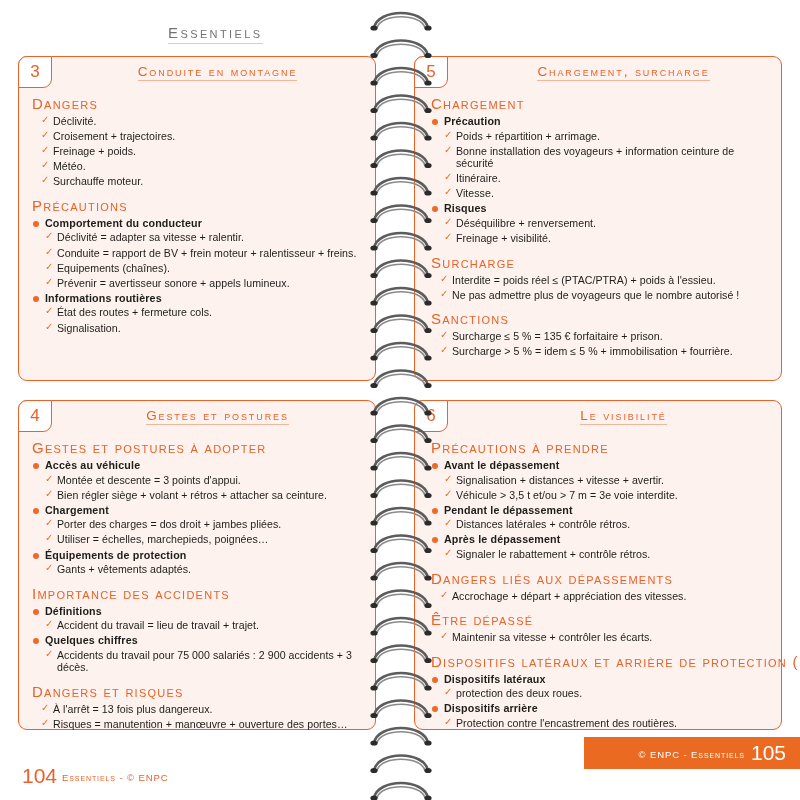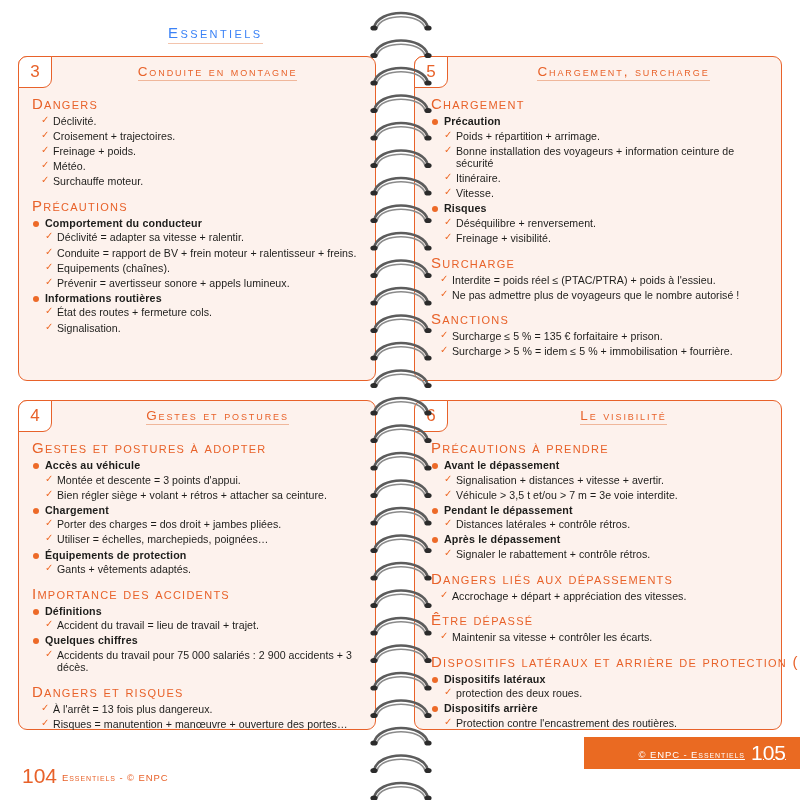--- a/index.html
+++ b/index.html
@@ -7,21 +7,21 @@
     width:800px; height:800px; background:#ffffff;
     font-family:"Liberation Sans", sans-serif;
     overflow:hidden; position:relative;
   }
   .page { position:absolute; top:0; height:800px; }
   .page-left  { left:0;   width:400px; }
   .page-right { left:400px; width:400px; }
 
   
   .running-head {
-    position:absolute; font-size:15px; color:#3b82f6;
+    position:absolute; font-size:15px; color:#737373;
     font-variant:small-caps; letter-spacing:2.4px;
     border-bottom:1px solid #f3c4ad; padding-bottom:2px;
     white-space:nowrap; font-weight:400;
   }
   .rh-left  { left:168px; top:24px; }
 
   
   .panel {
     position:absolute;
     background:#fdf2ed;
@@ -97,21 +97,21 @@
     font-size:9.5px; font-variant:small-caps;
     letter-spacing:.9px; margin-left:5px;
   }
   .footer-bar {
     position:absolute; left:584px; top:737px;
     width:216px; height:32px; background:#ea6a22;
   }
   .footer-bar .inner {
     position:absolute; right:14px; top:50%;
     transform:translateY(-50%);
-    color:#ffffff; white-space:nowrap;text-decoration:underline;
+    color:#ffffff; white-space:nowrap;
   }
   .footer-bar .credit {
     font-size:9.5px; font-variant:small-caps; letter-spacing:.9px;
   }
   .footer-bar .pageno { font-size:21px; margin-left:6px; vertical-align:-2px; }
 
   
   .spiral { position:absolute; left:358px; top:0; width:86px; height:800px; }
 </style>
 </head>

